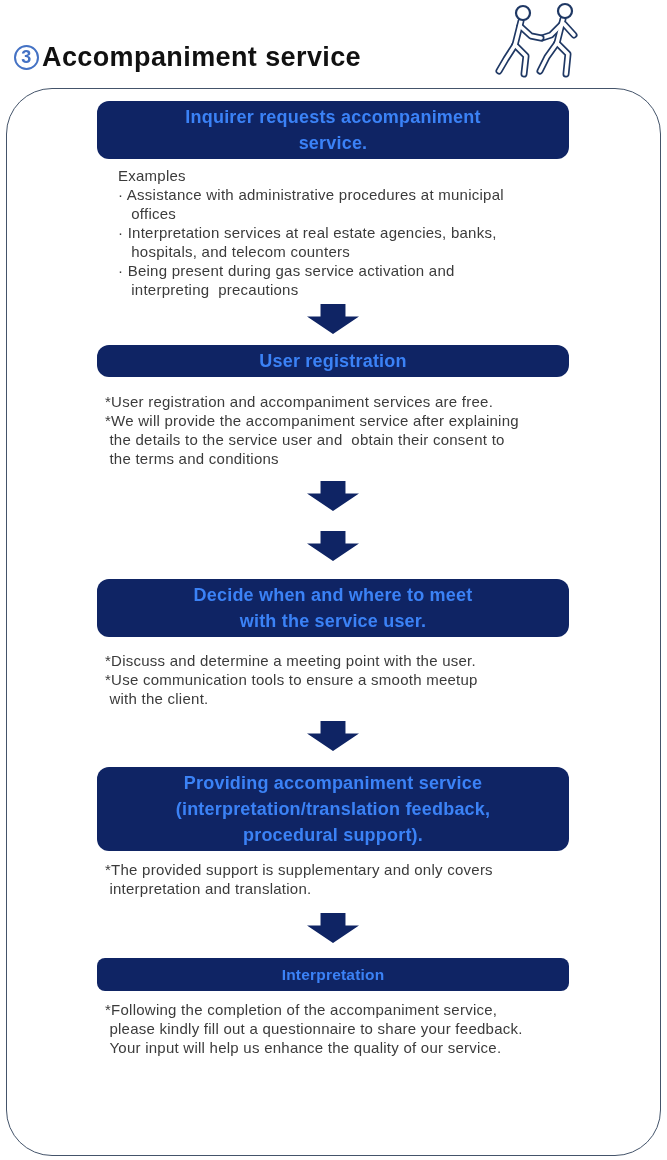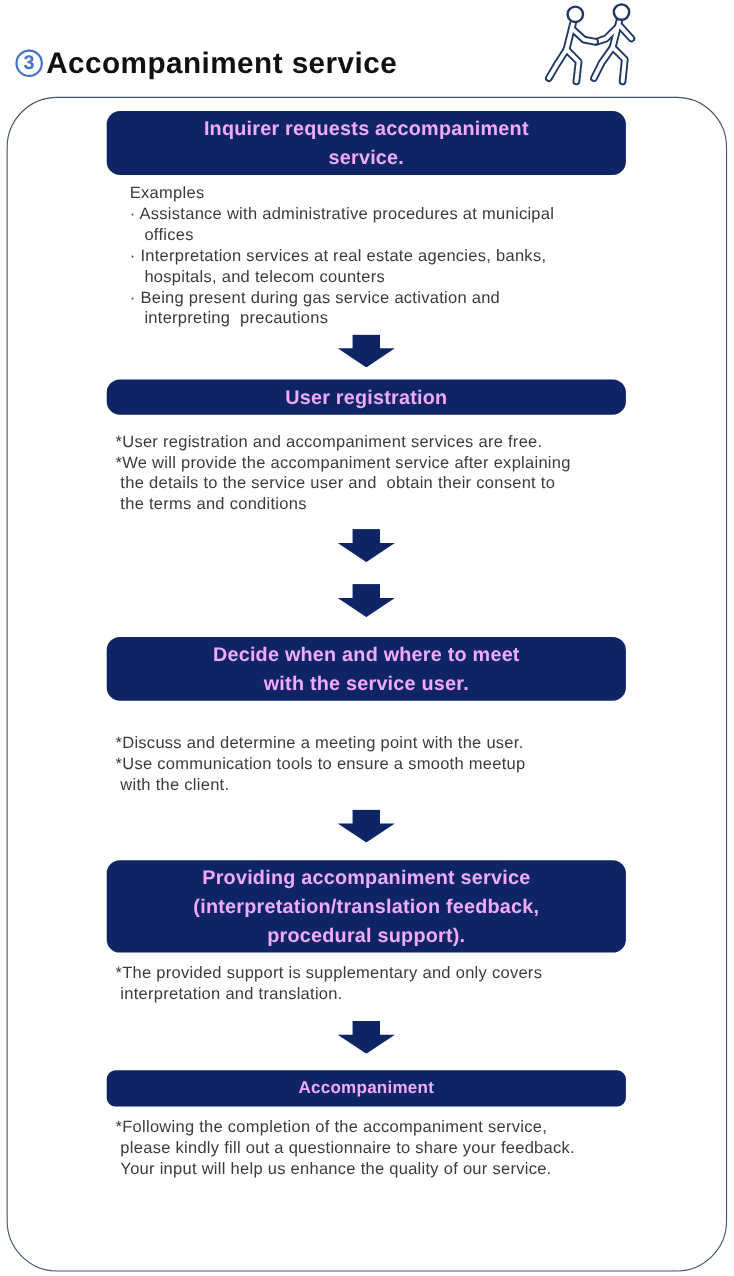--- a/index.html
+++ b/index.html
@@ -44,21 +44,21 @@
     width: 655px; height: 1068px;
     border: 1.5px solid var(--panel-border);
     border-radius: 46px;
     background: #ffffff;
   }
   .flow { padding: 0 0 10px 90px; }
   
   .step-box {
     width: 472px;
     background: var(--navy-box);
-    color: #f0abfc;
+    color: #3b82f6;
     text-align: center;
     font-weight: bold;
     font-size: 18px;
     line-height: 26px;
     letter-spacing: 0.2px;
     white-space: pre-line;
     border-radius: 12px;
     padding: 3px 8px;
   }
   .step-box.small {
@@ -150,35 +150,35 @@
  the details to the service user and  obtain their consent to
  the terms and conditions</div>
 
       <div class="down-arrow" style="margin-top:13px"></div>
 
 
       <div class="down-arrow" style="margin-top:20px"></div>
 
       <div class="step-box" style="margin-top:18px">Decide when and where to meet
 with the service user.</div>
-      <div class="note" style="margin-top:29px">*Discuss and determine a meeting point with the user.
+      <div class="note" style="margin-top:14px">*Discuss and determine a meeting point with the user.
 *Use communication tools to ensure a smooth meetup
  with the client.</div>
 
       <div class="down-arrow" style="margin-top:13px"></div>
 
       <div class="step-box" style="margin-top:16px">Providing accompaniment service
 (interpretation/translation feedback,
 procedural support).</div>
       <div class="note" style="margin-top:9px">*The provided support is supplementary and only covers
  interpretation and translation.</div>
 
       <div class="down-arrow" style="margin-top:15px"></div>
 
-      <div class="step-box small" style="margin-top:15px">Accompaniment</div>
+      <div class="step-box small" style="margin-top:15px">Interpretation</div>
       <div class="note" style="margin-top:9px">*Following the completion of the accompaniment service,
  please kindly fill out a questionnaire to share your feedback.
  Your input will help us enhance the quality of our service.</div>
 
     </div>
   </div>
 
 </div>
 
 </body></html>

